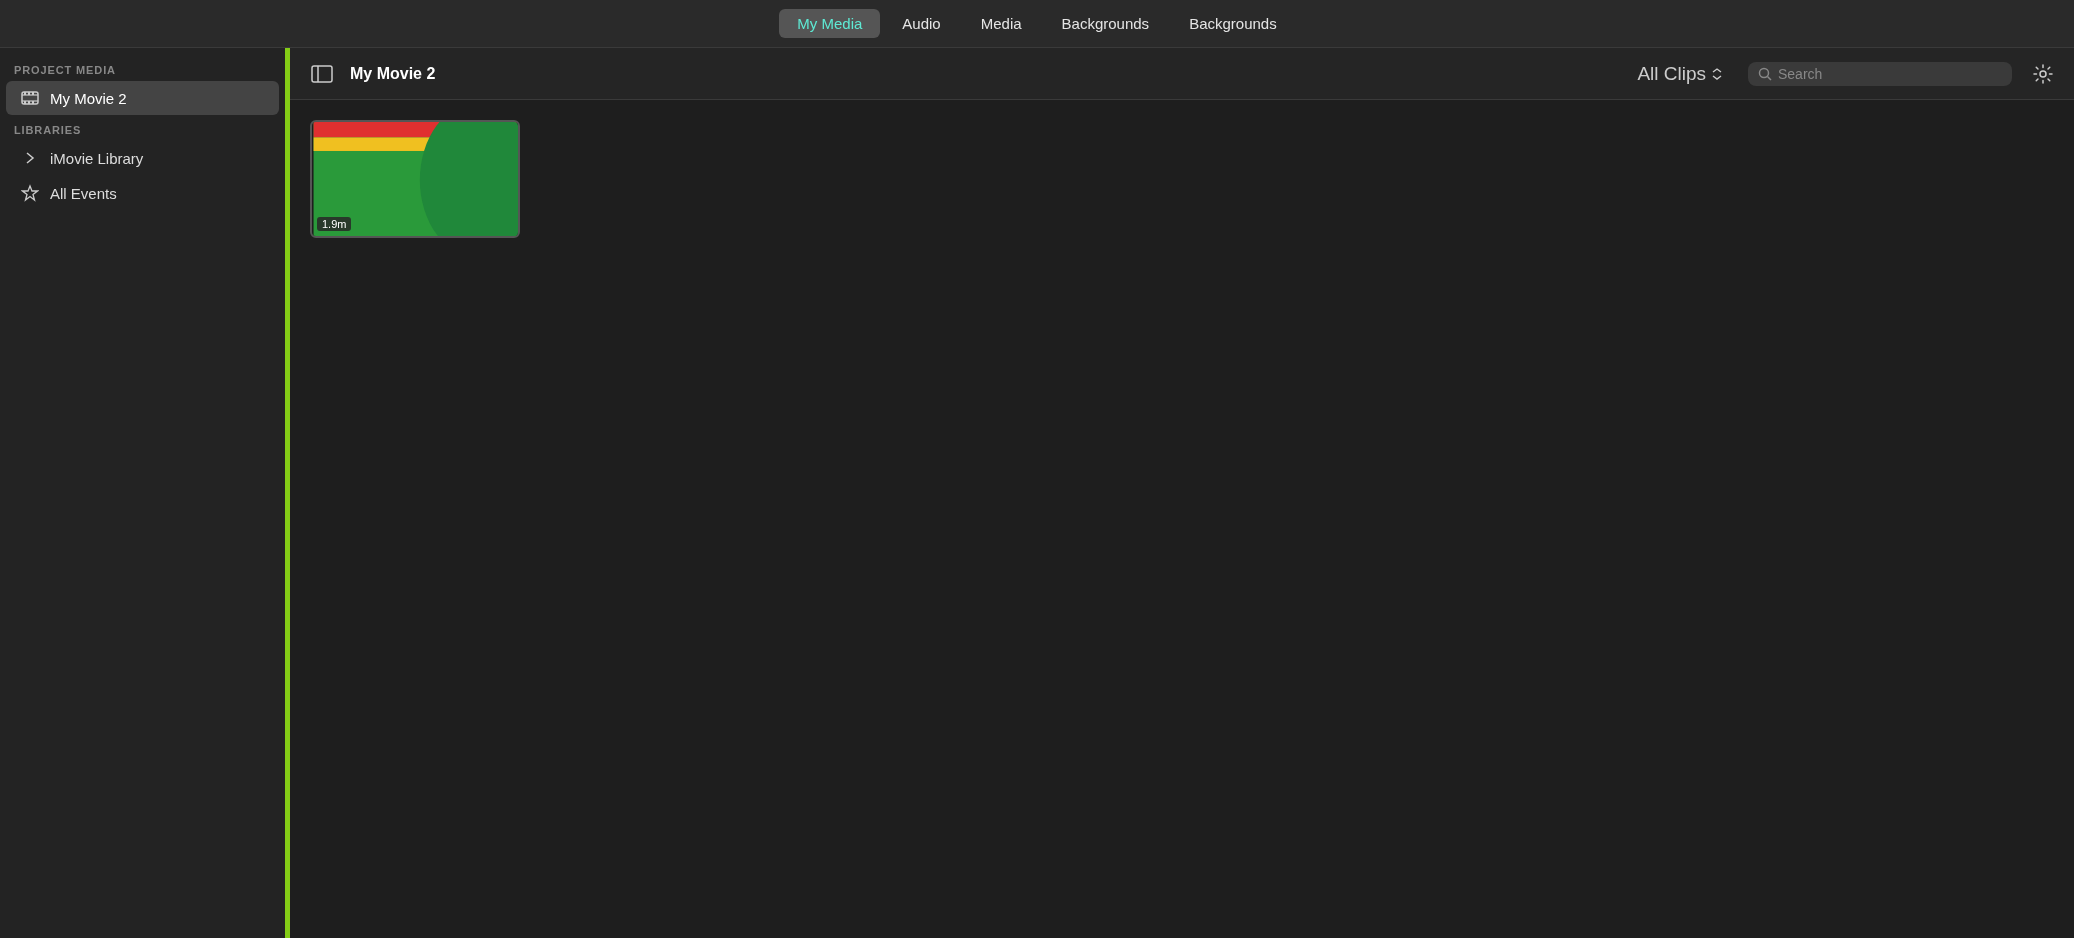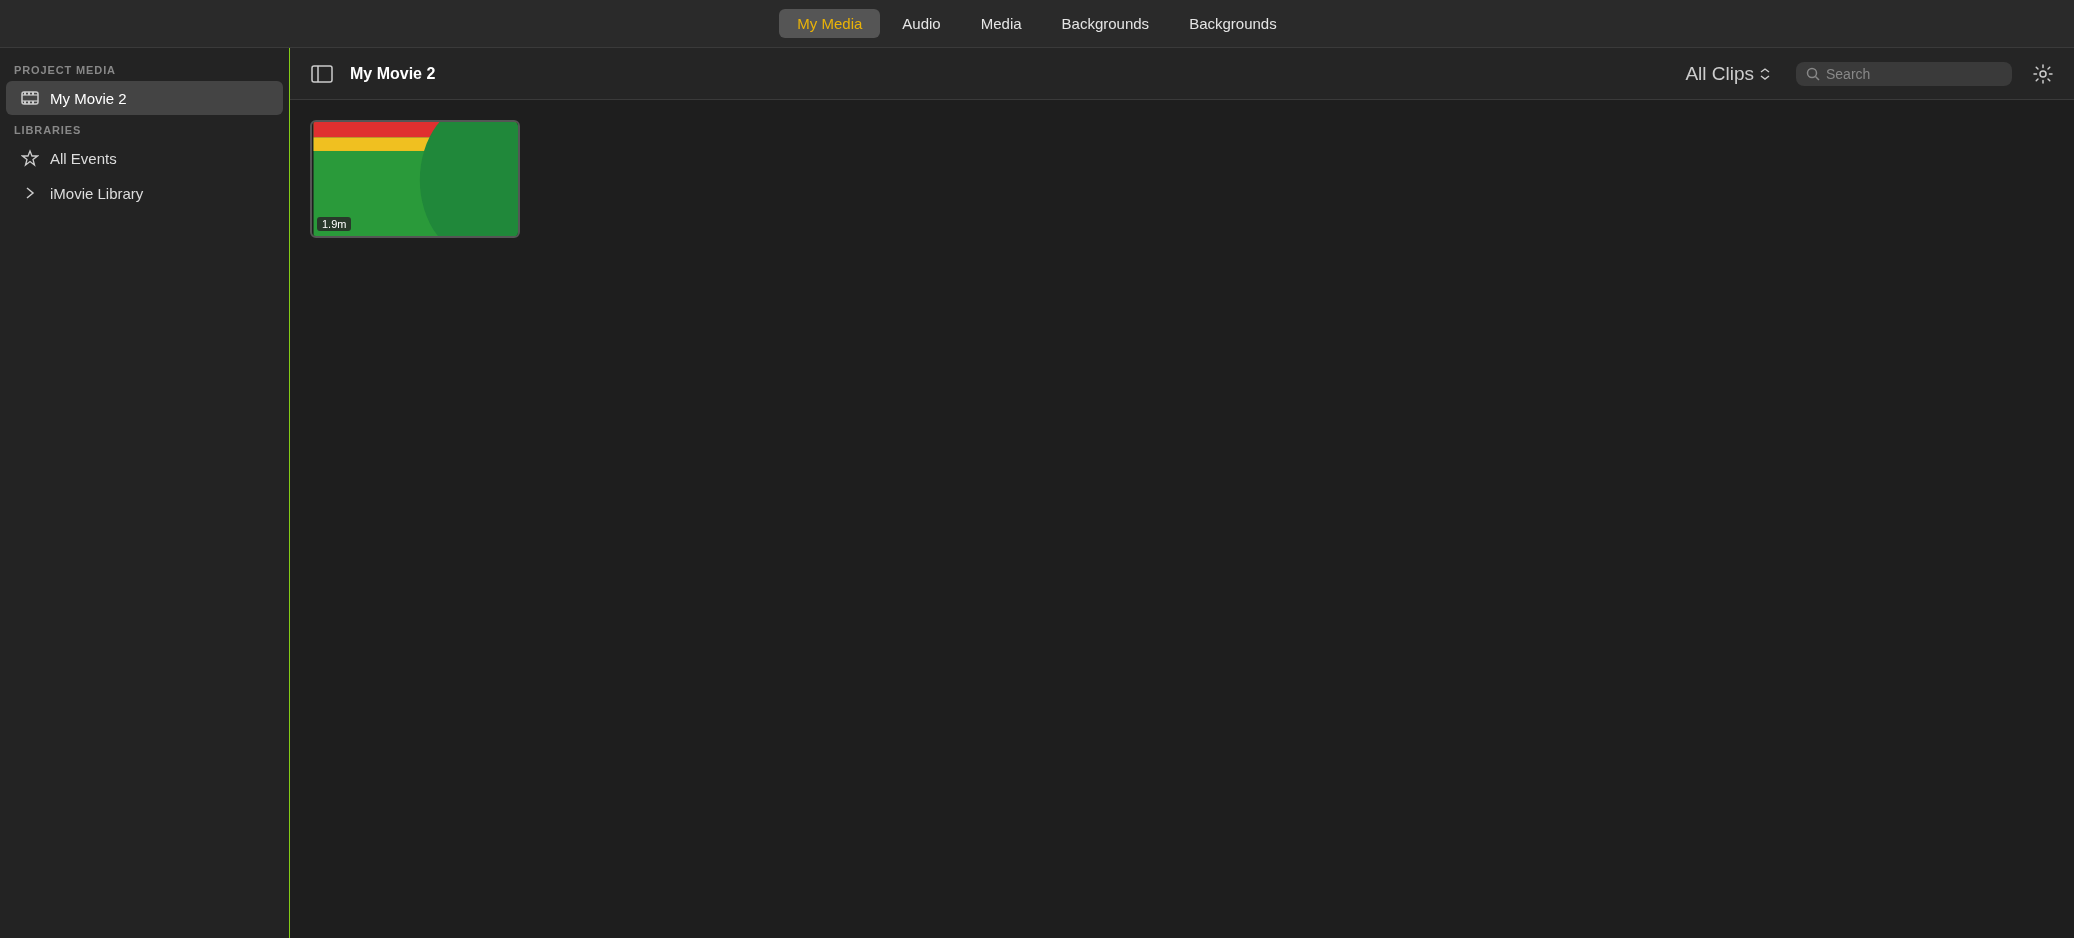--- a/index.html
+++ b/index.html
@@ -32,34 +32,34 @@
       padding: 6px 18px;
       border-radius: 6px;
       font-size: 15px;
       color: #e5e5e5;
       cursor: pointer;
       user-select: none;
     }
 
     .nav-tab.active {
       background: #555;
-      color: #eab308;
+      color: #5eead4;
     }
 
     
     .main-layout {
       display: flex;
       height: calc(938px - 48px);
     }
 
     
     .sidebar {
       width: 290px;
       background: #232323;
-      border-right: 1px solid #84cc16;
+      border-right: 5px solid #84cc16;
       flex-shrink: 0;
       padding-top: 8px;
     }
 
     .sidebar-section-label {
       font-size: 11px;
       font-weight: 700;
       color: #888;
       text-transform: uppercase;
       letter-spacing: 0.08em;
@@ -140,21 +140,21 @@
       margin-right: 12px;
     }
 
     .search-bar {
       display: flex;
       align-items: center;
       background: #3a3a3a;
       border-radius: 8px;
       padding: 4px 10px;
       gap: 6px;
-      width: 216px;
+      width: 264px;
     }
 
     .search-bar input {
       background: none;
       border: none;
       outline: none;
       color: #ccc;
       font-size: 14px;
       width: 160px;
     }
@@ -246,34 +246,34 @@
         </svg>
       </span>
       <span>My Movie 2</span>
     </div>
 
     <div class="sidebar-section-label">LIBRARIES</div>
 
 
     <div class="sidebar-item">
       <span class="icon">
+        <svg width="10" height="14" viewBox="0 0 10 14" fill="none">
+          <polyline points="2,2 8,7 2,12" stroke="#ccc" stroke-width="1.5" fill="none"></polyline>
+        </svg>
+      </span>
+      <span>iMovie Library</span>
+    </div>
+
+    <div class="sidebar-item">
+      <span class="icon">
         <svg width="18" height="18" viewBox="0 0 18 18" fill="none">
           <polygon points="9,2 11,7 16.5,7 12,10.5 13.5,16 9,12.5 4.5,16 6,10.5 1.5,7 7,7" stroke="#ccc" stroke-width="1.3" fill="none"></polygon>
         </svg>
       </span>
       <span>All Events</span>
-    </div>
-
-    <div class="sidebar-item">
-      <span class="icon">
-        <svg width="10" height="14" viewBox="0 0 10 14" fill="none">
-          <polyline points="2,2 8,7 2,12" stroke="#ccc" stroke-width="1.5" fill="none"></polyline>
-        </svg>
-      </span>
-      <span>iMovie Library</span>
     </div>
 
   </div>
 
   <div class="content-area">
 
     <div class="content-header">
 
       <button class="toggle-sidebar-btn">
         <svg width="22" height="18" viewBox="0 0 22 18" fill="none">

